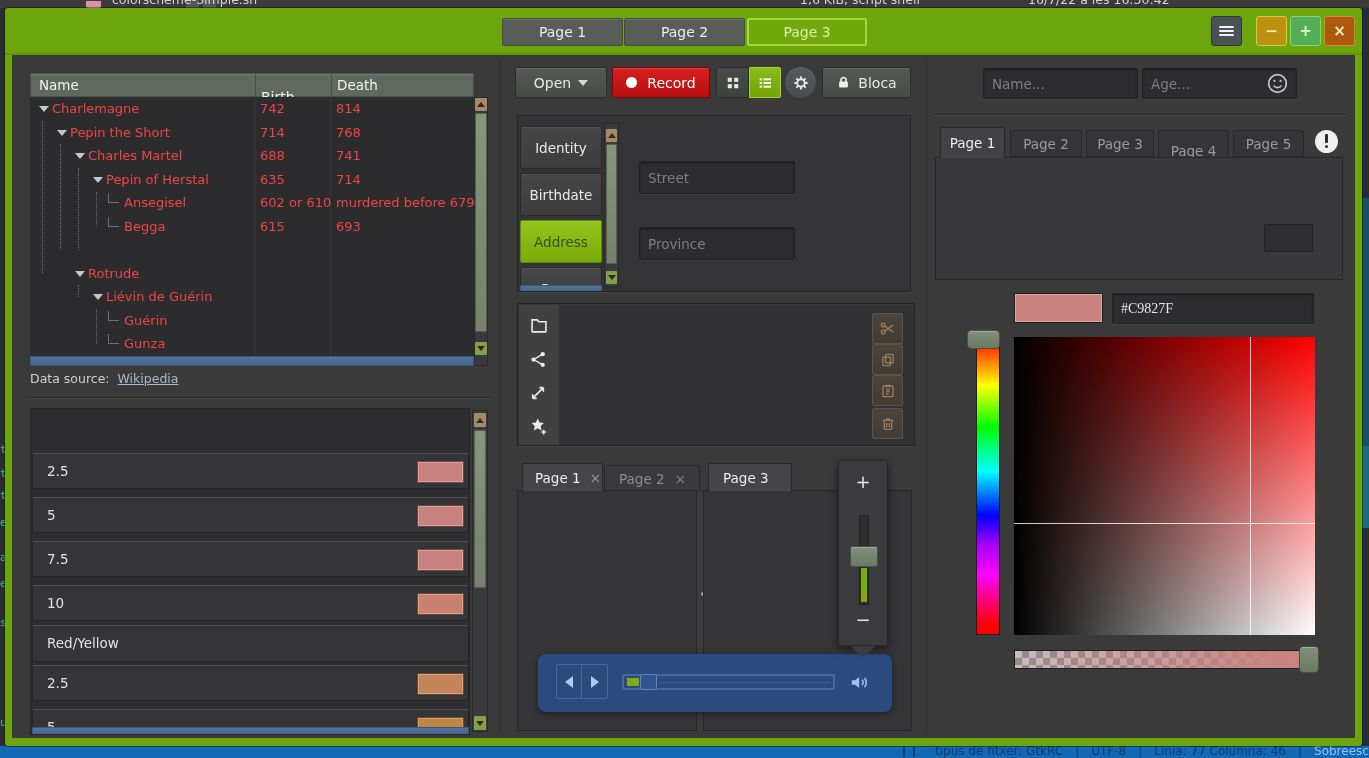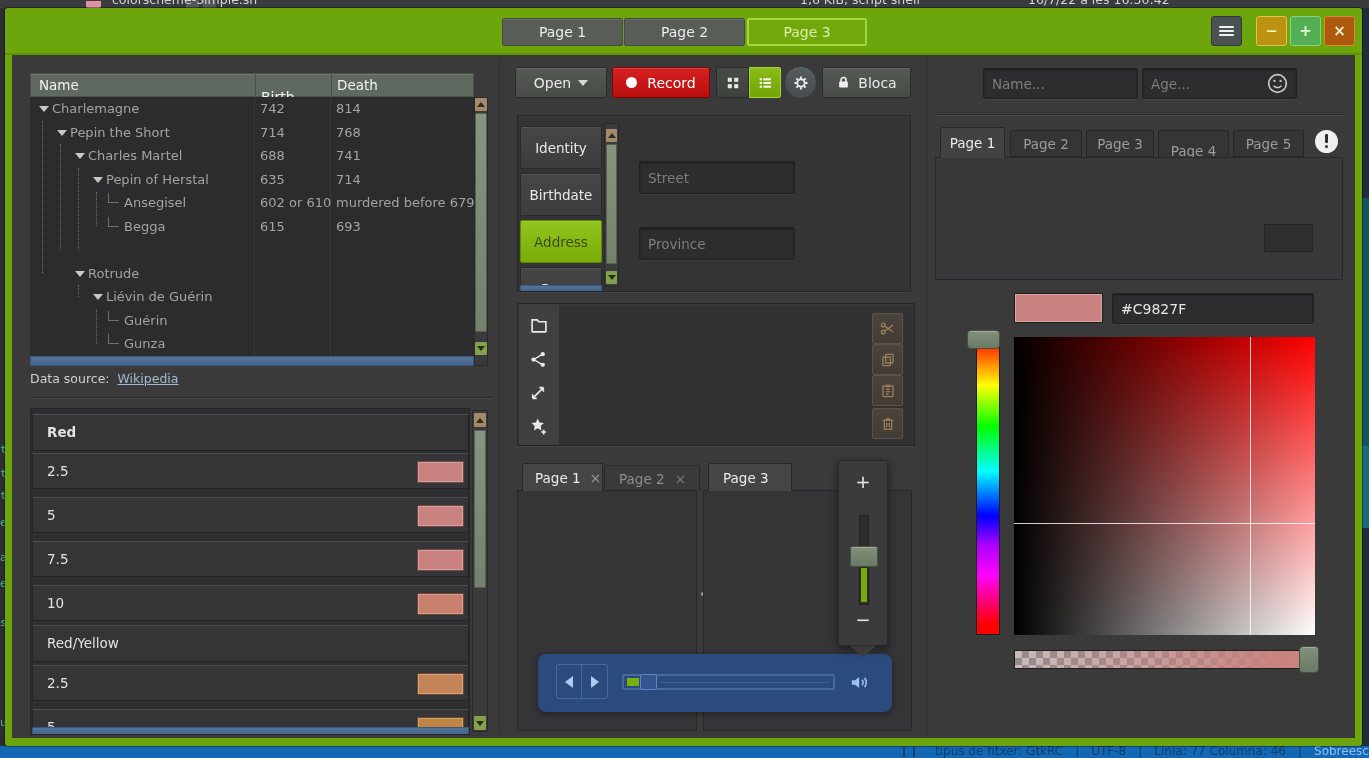--- a/index.html
+++ b/index.html
@@ -19,21 +19,21 @@
 
 .frame{position:absolute;border:1px solid #262626;background:#343436;box-shadow:inset 0 1px 0 rgba(255,255,255,.04), 0 1px 0 rgba(255,255,255,.05)}
 
 .ttab{position:absolute;display:flex;align-items:center;justify-content:center;font-size:14px;border-radius:2px}
 .ttab.inactive{background:#585e57;border:1px solid #454b44;box-shadow:inset 0 1px 0 #6c726a;color:#ececec}
 .ttab.active{background:#71a90d;border:2px solid #a7d63b;color:#d8f0ac}
 
 .wbtn{position:absolute;width:31px;height:30px;border-radius:3px;display:flex;align-items:center;justify-content:center;
   font-size:15px;font-weight:bold}
 
-.trow{position:absolute;left:0;width:444px;height:24px;line-height:24px;color:#a3a3a3}
+.trow{position:absolute;left:0;width:444px;height:24px;line-height:24px;color:#ef4444}
 .tname{position:absolute;top:0;white-space:nowrap}
 .tbirth{position:absolute;left:230px;top:0;white-space:nowrap}
 .tdeath{position:absolute;left:306px;top:0;white-space:nowrap}
 .texp{position:absolute;top:9px;width:0;height:0;border-left:5px solid transparent;border-right:5px solid transparent;border-top:6px solid #c4cac4}
 .telbow{position:absolute;top:2px;width:11px;height:10px;border-left:1px solid #6f6f6f;border-bottom:1px solid #6f6f6f}
 .spine{position:absolute;width:0;border-left:1px dotted #6f6f6f}
 .colline{position:absolute;top:0;bottom:0;width:1px;background:#39393c}
 
 .sb-track{position:absolute;background:#3a3a3c;border:1px solid #2a2a2a}
 .sb-thumb{position:absolute;background:linear-gradient(#87947f,#73816d);border:1px solid #55614b;border-radius:1px}
@@ -239,23 +239,20 @@
   <div class="sb-track" style="left:30px;top:356px;width:444px;height:10px"></div>
   <div class="hthumb" style="left:30px;top:356px;width:444px;height:10px"></div>
 
   <div class="abs" style="left:30px;top:371px;font-size:12.5px;color:#cfcfcf">
     <span>Data source:</span>
     <a style="color:#a2b9cf;text-decoration:underline;margin-left:4px;cursor:pointer">Wikipedia</a>
   </div>
   <div class="abs" style="left:30px;top:397px;width:462px;height:1px;background:#292929;box-shadow:0 1px 0 #4a4a4a"></div>
 
   <div class="abs" style="left:30px;top:408px;width:440px;height:327px;background:#2e2e30;border:1px solid #252525;overflow:hidden">
-    <div class="lrow lhdr" style="top:5px;height:37px;line-height:35px">
-      <span class="val" style="font-weight:bold">Red</span>
-    </div>
     <div class="lrow" style="top:44px">
       <span class="val">2.5</span>
       <span class="swatch" style="background-color: rgb(201, 130, 127);"></span>
     </div>
     <div class="lrow" style="top:88px">
       <span class="val">5</span>
       <span class="swatch" style="background-color: rgb(201, 130, 127);"></span>
     </div>
     <div class="lrow" style="top:132px">
       <span class="val">7.5</span>
@@ -488,21 +485,21 @@
     <div>
       <div class="abs" style="left:10px;top:4px;width:3px;height:9px;background:#2e2e2e;border-radius:1px"></div>
       <div class="abs" style="left:10px;top:15px;width:3px;height:3px;background:#2e2e2e;border-radius:50%"></div>
     </div>
   </div>
   <div class="nbody" style="left:935px;top:157px;width:408px;height:123px;background:#39393b">
     <div class="abs" style="left:328px;top:66px;width:49px;height:28px;background:#2f2f31;border:1px solid #242424"></div>
   </div>
 
   <div class="abs" style="left: 1014px; top: 293px; width: 89px; height: 30px; border: 1px solid rgb(30, 30, 30); box-shadow: rgba(255, 255, 255, 0.3) 0px 0px 0px 1px inset; background-color: rgb(201, 130, 127);"></div>
-  <input class="inp" style="left: 1112px; top: 293px; width: 202px; height: 31px; font-size: 14px;" value="#C9827F">
+  <input class="inp" style="left: 1112px; top: 293px; width: 202px; height: 31px; font-size: 14px; font-family: Liberation Serif, serif;" value="#C9827F">
 
   <div class="abs" style="left:976px;top:337px;width:24px;height:298px;border:1px solid #1e1e1e;
     background:linear-gradient(to bottom,#f00 0%,#ff8000 8%,#ff0 16%,#0f0 30%,#0ff 45%,#00f 60%,#a0f 70%,#f0f 80%,#f00 97%)"></div>
   <div class="handle" style="left:967px;top:330px;width:33px;height:19px;border-radius:4px"></div>
 
   <div class="abs" style="left:1014px;top:337px;width:301px;height:298px;background-color:#f00;
     background-image:linear-gradient(to left,rgba(0,0,0,0),#000),linear-gradient(to bottom,rgba(255,255,255,0),#fff)">
     <div class="abs" style="left:236px;top:0;width:1px;height:298px;background:rgba(255,255,255,.8)"></div>
     <div class="abs" style="left:0;top:186px;width:301px;height:1px;background:rgba(255,255,255,.8)"></div>
   </div>

